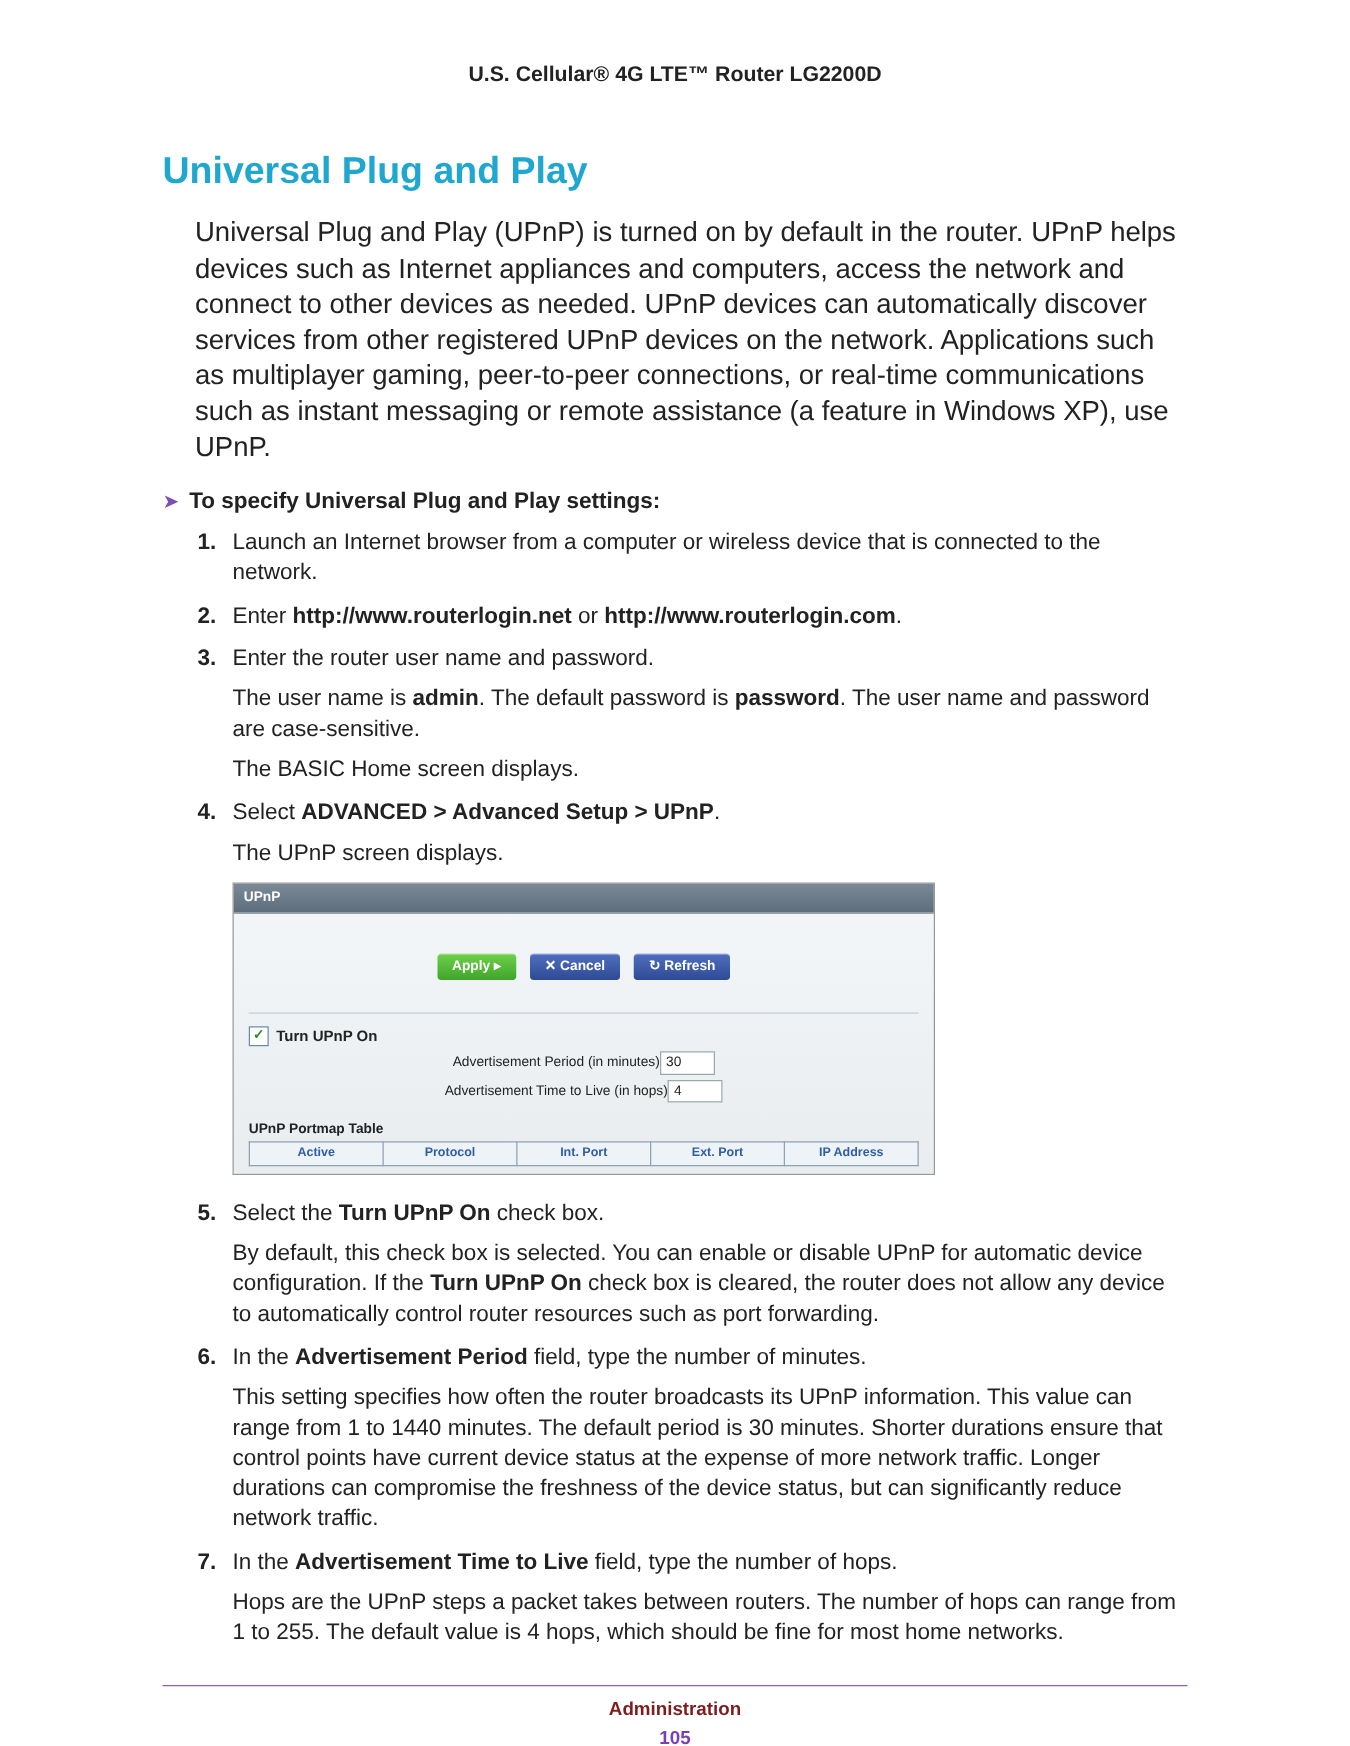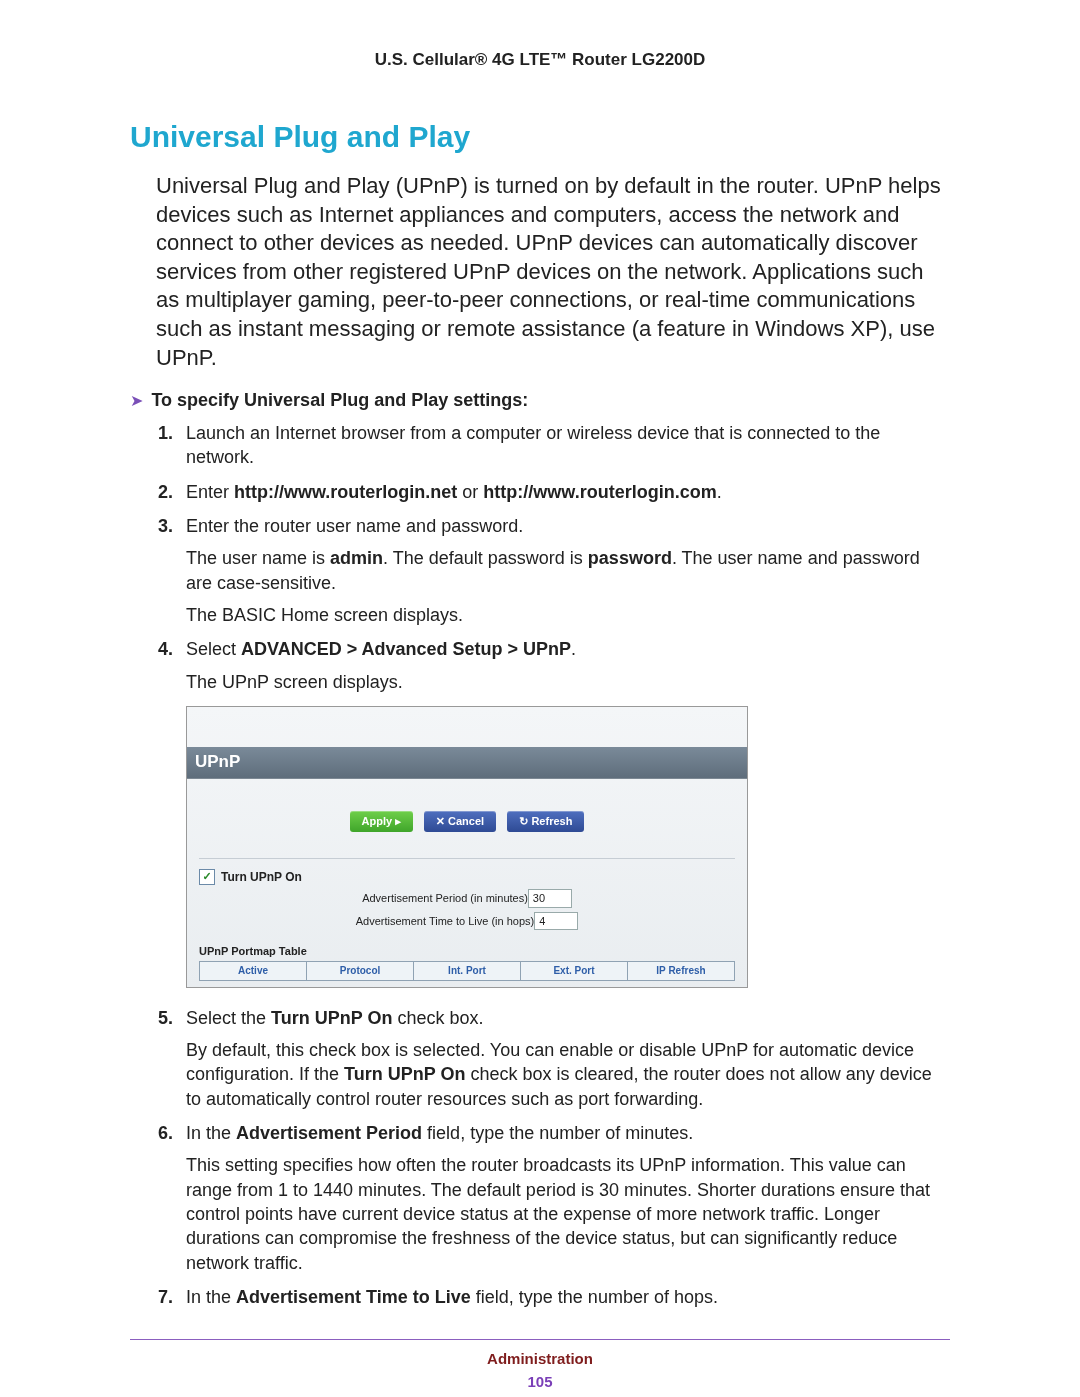--- a/index.html
+++ b/index.html
@@ -74,25 +74,24 @@
   .upnp-panel {
     width: 560px;
     margin: 12px 0 18px 0;
     border: 1px solid #999;
     background: linear-gradient(#f4f6f8,#e9edf0);
     font-family: Arial, sans-serif;
   }
   .upnp-header {
     background: linear-gradient(#7a8a99,#5e6d7b);
     color: #fff;
-    font-size: 17px;
+    font-size: 11px;
     font-weight: bold;
     padding: 4px 8px;
     border-bottom: 1px solid #7c8893;
-    margin-top: 40px;
   }
   .upnp-body {
     padding: 10px 12px 6px 12px;
   }
   .btn-row {
     text-align: center;
     padding: 6px 0 10px 0;
     border-bottom: 1px solid #c6cdd4;
   }
   .btn {
@@ -240,21 +239,21 @@
             <span class="field-input">4</span>
           </div>
           <div class="tbl-title">UPnP Portmap Table</div>
           <table class="portmap">
             <tbody>
                 <tr>
               <th>Active</th>
               <th>Protocol</th>
               <th>Int. Port</th>
               <th>Ext. Port</th>
-              <th>IP Refresh</th>
+              <th>IP Address</th>
             </tr>
           </tbody>
             </table>
         </div>
       </div>
     </li>
 
     <li>
       <span>
         <span>Select the </span><b>Turn UPnP On</b><span> check box.</span>
@@ -268,20 +267,21 @@
       <span>
         <span>In the </span><b>Advertisement Period</b><span> field, type the number of minutes.</span>
       </span>
       <div class="sub">This setting specifies how often the router broadcasts its UPnP information. This value can range from 1 to 1440 minutes. The default period is 30 minutes. Shorter durations ensure that control points have current device status at the expense of more network traffic. Longer durations can compromise the freshness of the device status, but can significantly reduce network traffic.</div>
     </li>
 
     <li>
       <span>
         <span>In the </span><b>Advertisement Time to Live</b><span> field, type the number of hops.</span>
       </span>
+      <div class="sub">Hops are the UPnP steps a packet takes between routers. The number of hops can range from 1 to 255. The default value is 4 hops, which should be fine for most home networks.</div>
     </li>
   </ol>
 
   <hr class="footer-rule">
   <div class="footer-section">Administration</div>
   <div class="footer-page">105</div>
 
 </div>
 
 </body></html>

